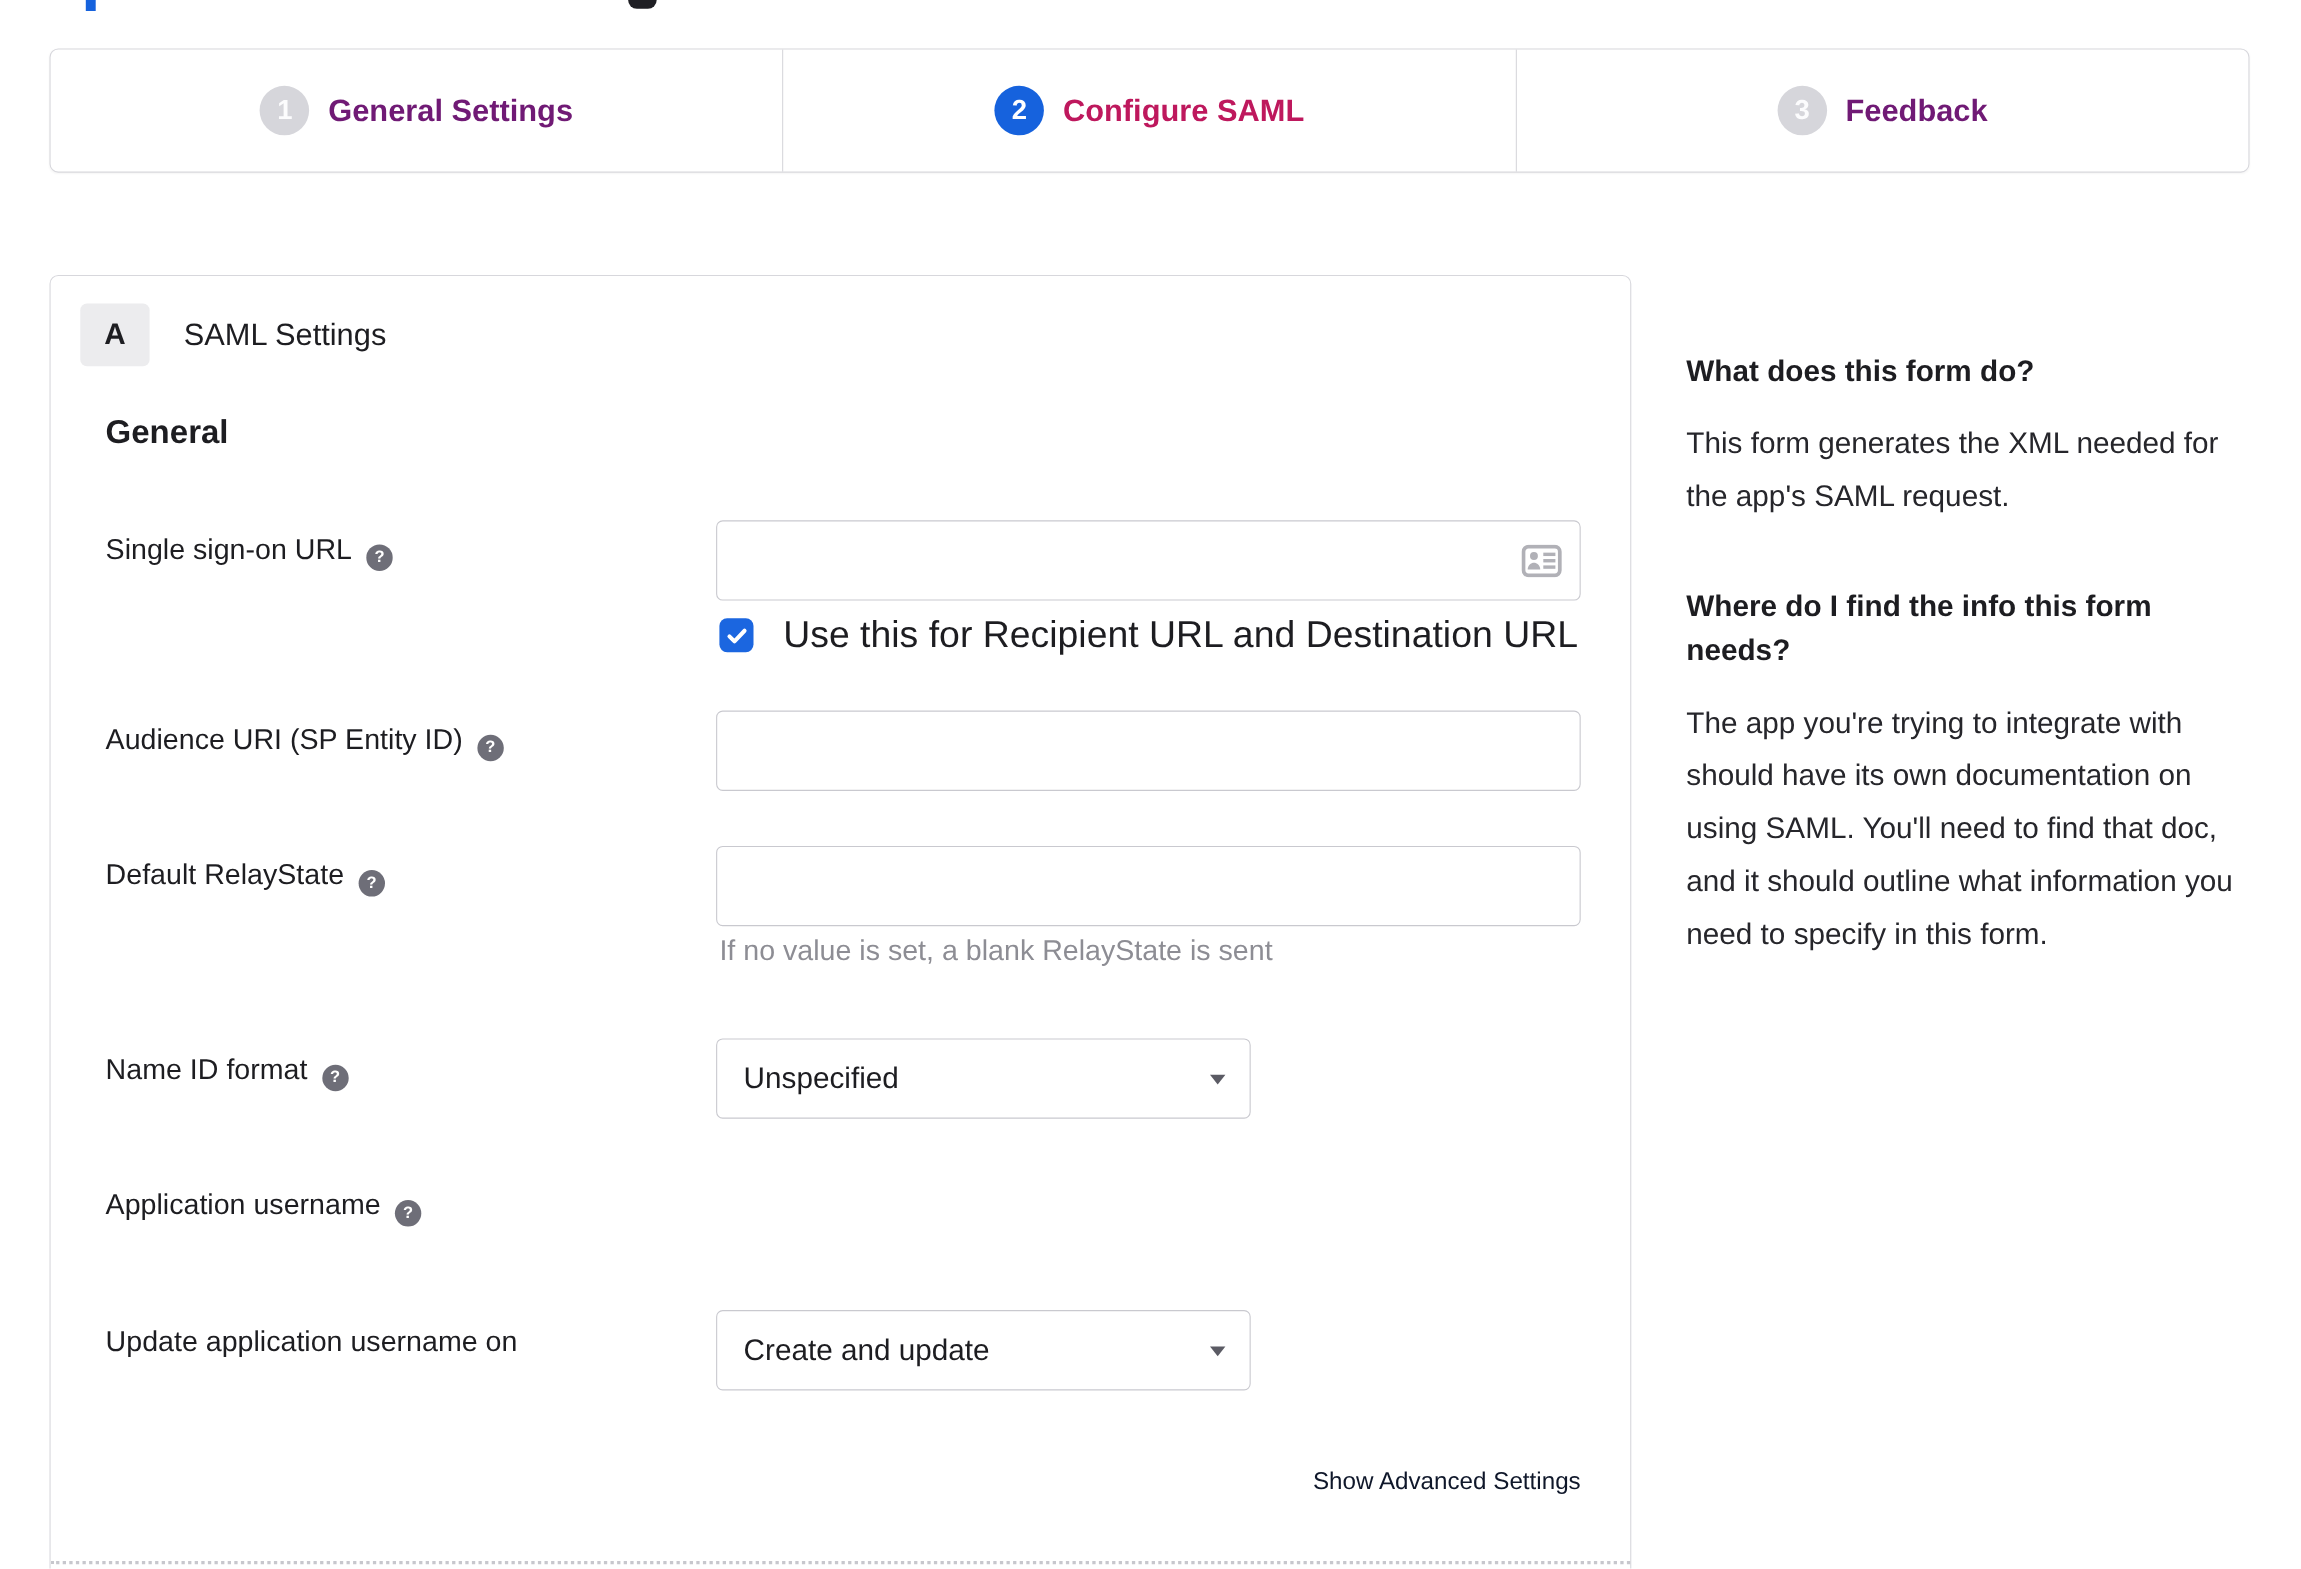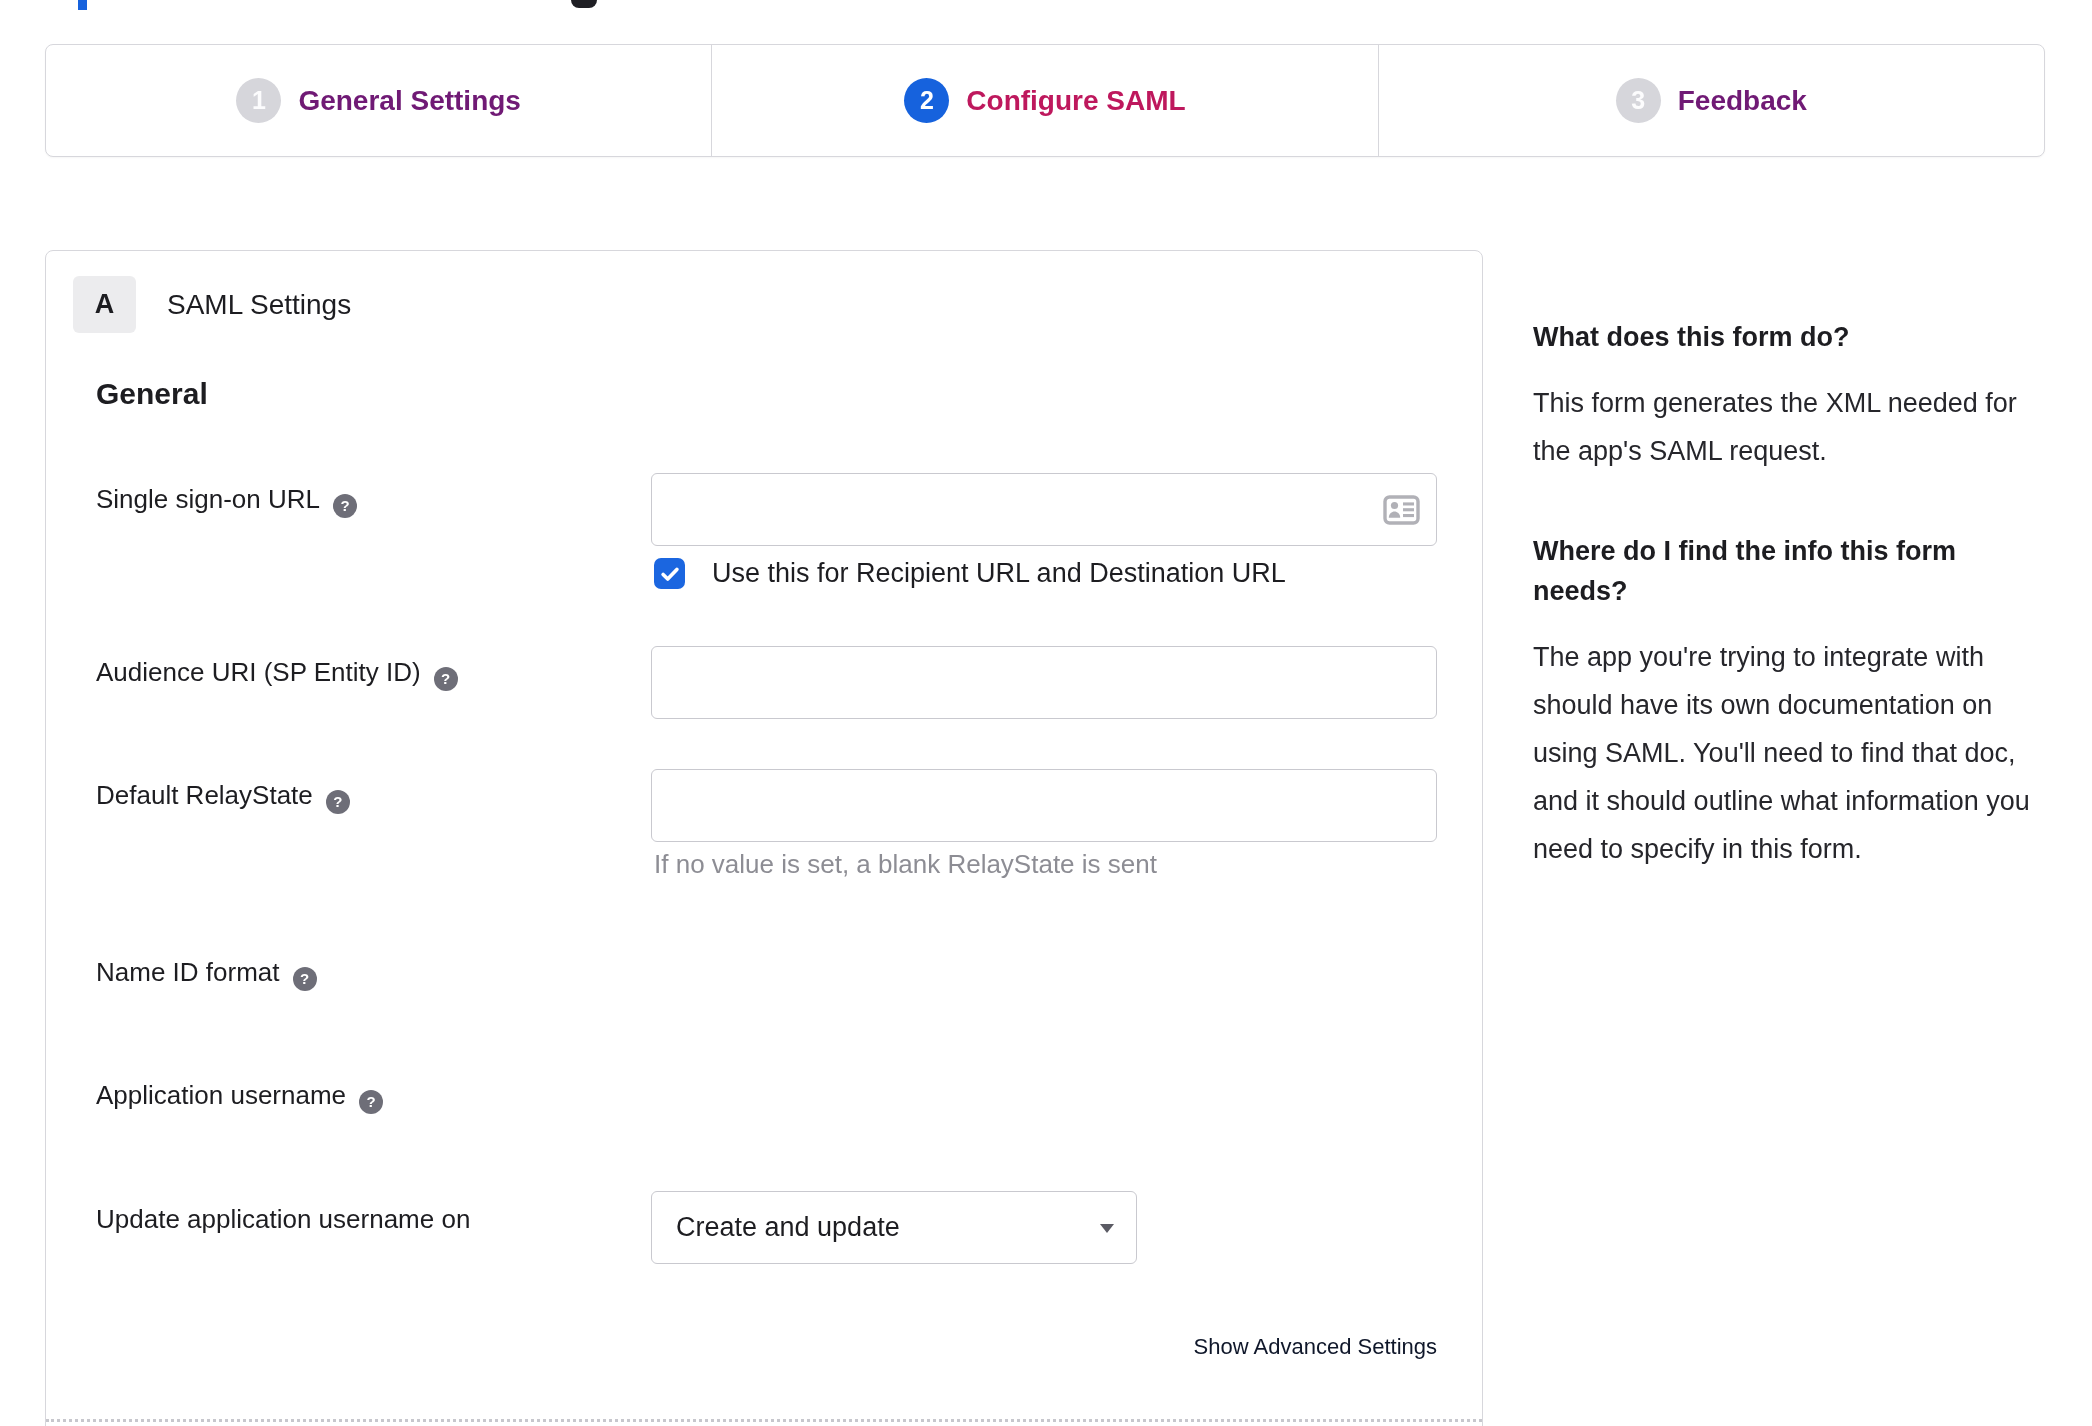--- a/index.html
+++ b/index.html
@@ -73,21 +73,21 @@
     width: 0; height: 0;
     border-left: 7px solid transparent; border-right: 7px solid transparent;
     border-top: 9px solid #5b5b64;
   }
 
   .checkrow { position: absolute; left: 608px; display: flex; align-items: center; }
   .checkbox {
     width: 31px; height: 31px; border-radius: 7px; background: #1b66e0;
     display: flex; align-items: center; justify-content: center; flex: 0 0 auto;
   }
-  .checkrow .cb-label { margin-left: 27px; font-size: 27px; color: #1d1d21; white-space: nowrap; }
+  .checkrow .cb-label { margin-left: 27px; font-size: 34px; color: #1d1d21; white-space: nowrap; }
 
   .helper-text { position: absolute; left: 608px; font-size: 26px; color: #8d8d94; white-space: nowrap; }
 
   .adv-link-wrap { position: absolute; left: 605px; top: 1083px; width: 786px; text-align: right; }
   .adv-link { font-size: 22px; font-weight: 500; color: #0f172a; text-decoration: none; cursor: pointer; }
 
   .dotted-divider {
     position: absolute; left: 0; top: 1168px; width: 100%; height: 0;
     border-top: 3px dotted #c7c7cd;
   }
@@ -148,20 +148,24 @@
   </div>
 
   <div class="field-label" style="top:406px"><span>Audience URI (SP Entity ID)</span><span class="help">?</span></div>
   <div class="tbox" style="top:395px"></div>
 
   <div class="field-label" style="top:529px"><span>Default RelayState</span><span class="help">?</span></div>
   <div class="tbox" style="top:518px"></div>
   <div class="helper-text" style="top:598px">If no value is set, a blank RelayState is sent</div>
 
   <div class="field-label" style="top:706px"><span>Name ID format</span><span class="help">?</span></div>
+  <div class="sbox" style="top:693px">
+    <span>Unspecified</span>
+    <span class="caret"></span>
+  </div>
 
   <div class="field-label" style="top:829px"><span>Application username</span><span class="help">?</span></div>
 
   <div class="field-label" style="top:953px"><span>Update application username on</span></div>
   <div class="sbox" style="top:940px">
     <span>Create and update</span>
     <span class="caret"></span>
   </div>
 
   <div class="adv-link-wrap">

